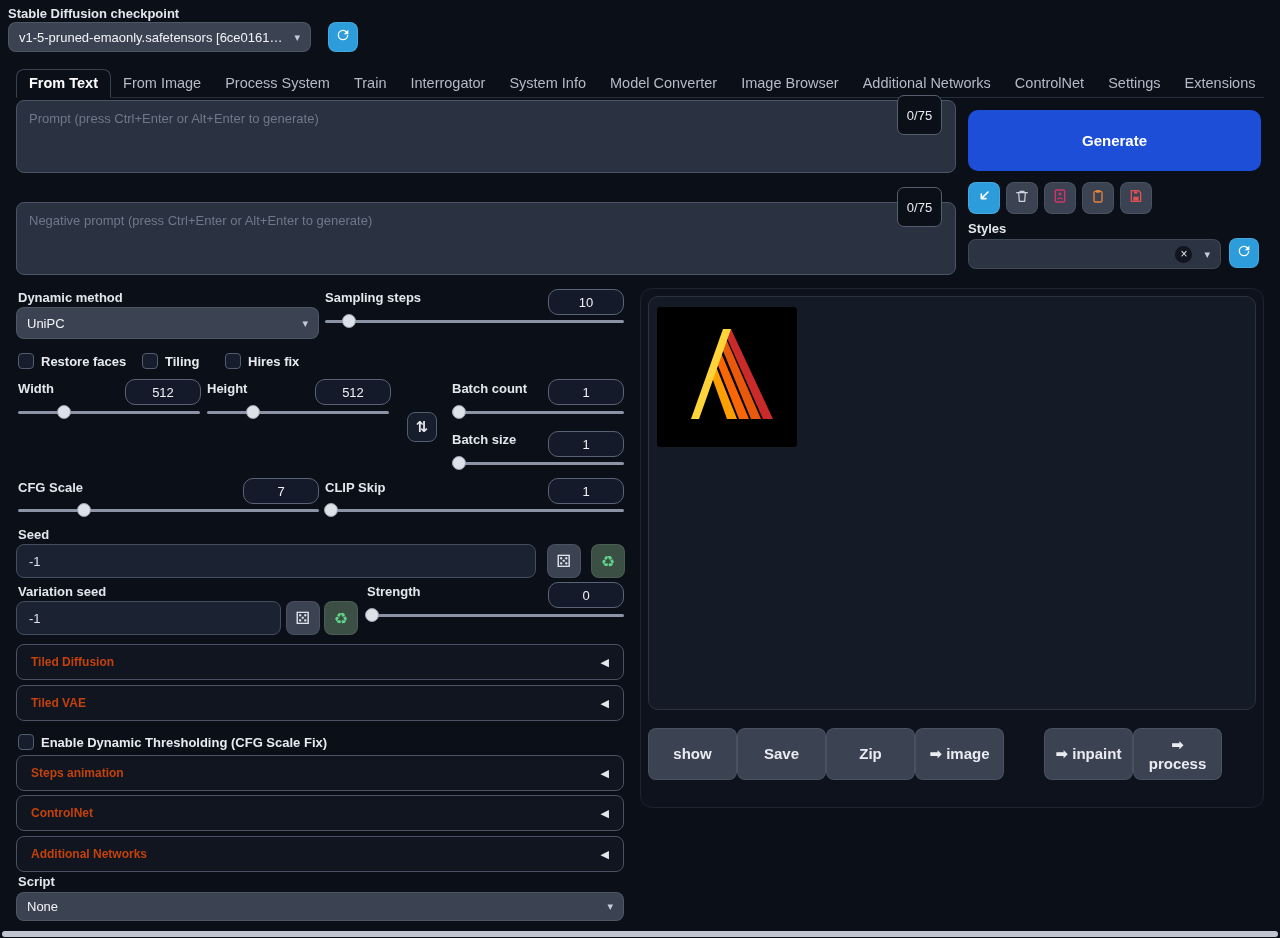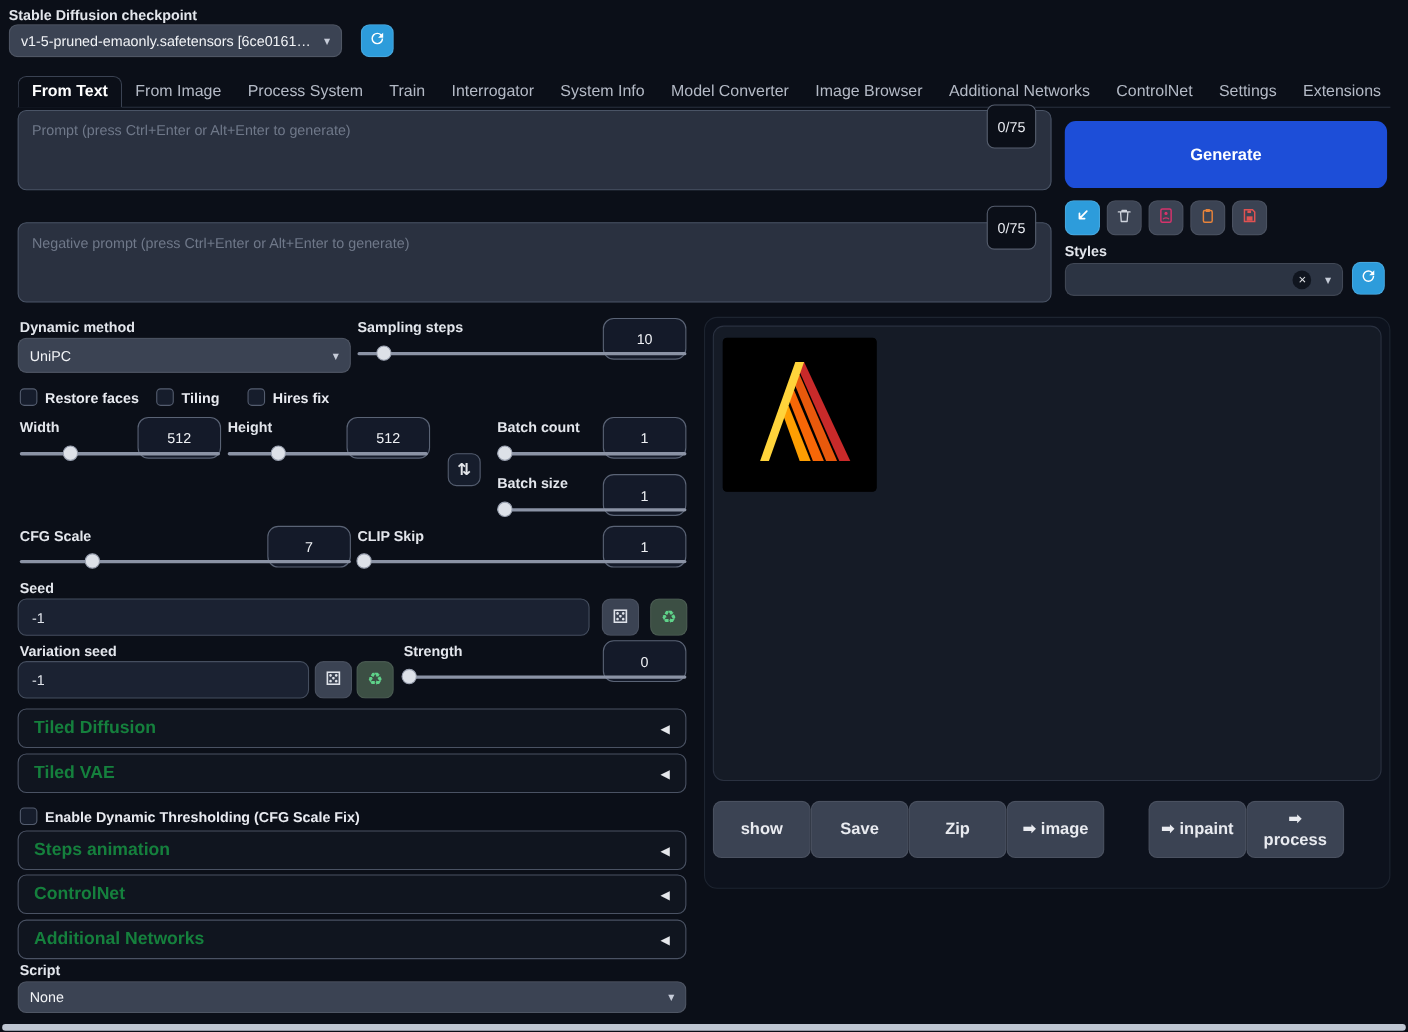--- a/index.html
+++ b/index.html
@@ -14,21 +14,21 @@
   .abs { position:absolute; }
   .label { font-size:13px; font-weight:600; color:#e3e6ec; white-space:nowrap; }
   .select {
     background:#3b4353; border:1px solid rgba(255,255,255,.10); border-radius:8px;
     display:flex; align-items:center; justify-content:space-between;
     padding:0 10px; color:#f1f3f6; font-size:13px; cursor:pointer;
   }
   .caret { color:#c6ccd8; font-size:11px; margin-left:8px; }
   .numbox {
     background:#141a29; border:1px solid #5a6375; border-radius:10px;
-    color:#eef0f4; font-size:13px; text-align:center; width:76px; height:38px;
+    color:#eef0f4; font-size:13px; text-align:center; width:76px; height:26px;
     font-family:"Liberation Sans","DejaVu Sans",sans-serif; outline:none;
   }
   .textbox {
     background:#1b2232; border:1px solid #454e5f; border-radius:8px;
     color:#dfe3ea; font-size:13px; padding:0 12px; outline:none; height:34px;
     font-family:"Liberation Sans","DejaVu Sans",sans-serif;
   }
   .slider { height:14px; }
   .slider .track { position:absolute; left:0; right:0; top:6px; height:3px; background:#8b93a5; border-radius:2px; }
   .slider .thumb {
@@ -44,21 +44,21 @@
     width:32px; height:32px; background:#3b4353; border:1px solid rgba(255,255,255,.08);
     border-radius:8px; display:flex; align-items:center; justify-content:center; cursor:pointer;
   }
   .iconbtn-sm { width:34px; height:34px; }
   .bluebtn { background:#2d9cdb; border:1px solid rgba(255,255,255,.12); }
   .greenbtn { background:#3c4f44; }
   .accordion {
     width:608px; height:36px; background:#10151f; border:1px solid #4a5263; border-radius:8px;
     display:flex; align-items:center; justify-content:space-between; padding:0 14px; cursor:pointer;
   }
-  .accordion .title { font-size:16px; font-weight:700; color:#15803d; }
+  .accordion .title { font-size:12px; font-weight:700; color:#c2410c; }
   .accordion .arrow { font-size:11px; color:#e5e7eb; }
   textarea.prompt {
     background:#2a3140; border:1px solid #4a5466; border-radius:8px;
     color:#d4d9e2; font-size:13px; padding:10px 12px; resize:none; outline:none;
     font-family:"Liberation Sans","DejaVu Sans",sans-serif; width:940px; height:73px;
   }
   textarea.prompt::placeholder { color:#6f7889; }
   .counter {
     background:#0b0f18; border:1px solid #565e6e; border-radius:7px;
     font-size:13px; color:#e8eaf0; width:45px; height:40px;

